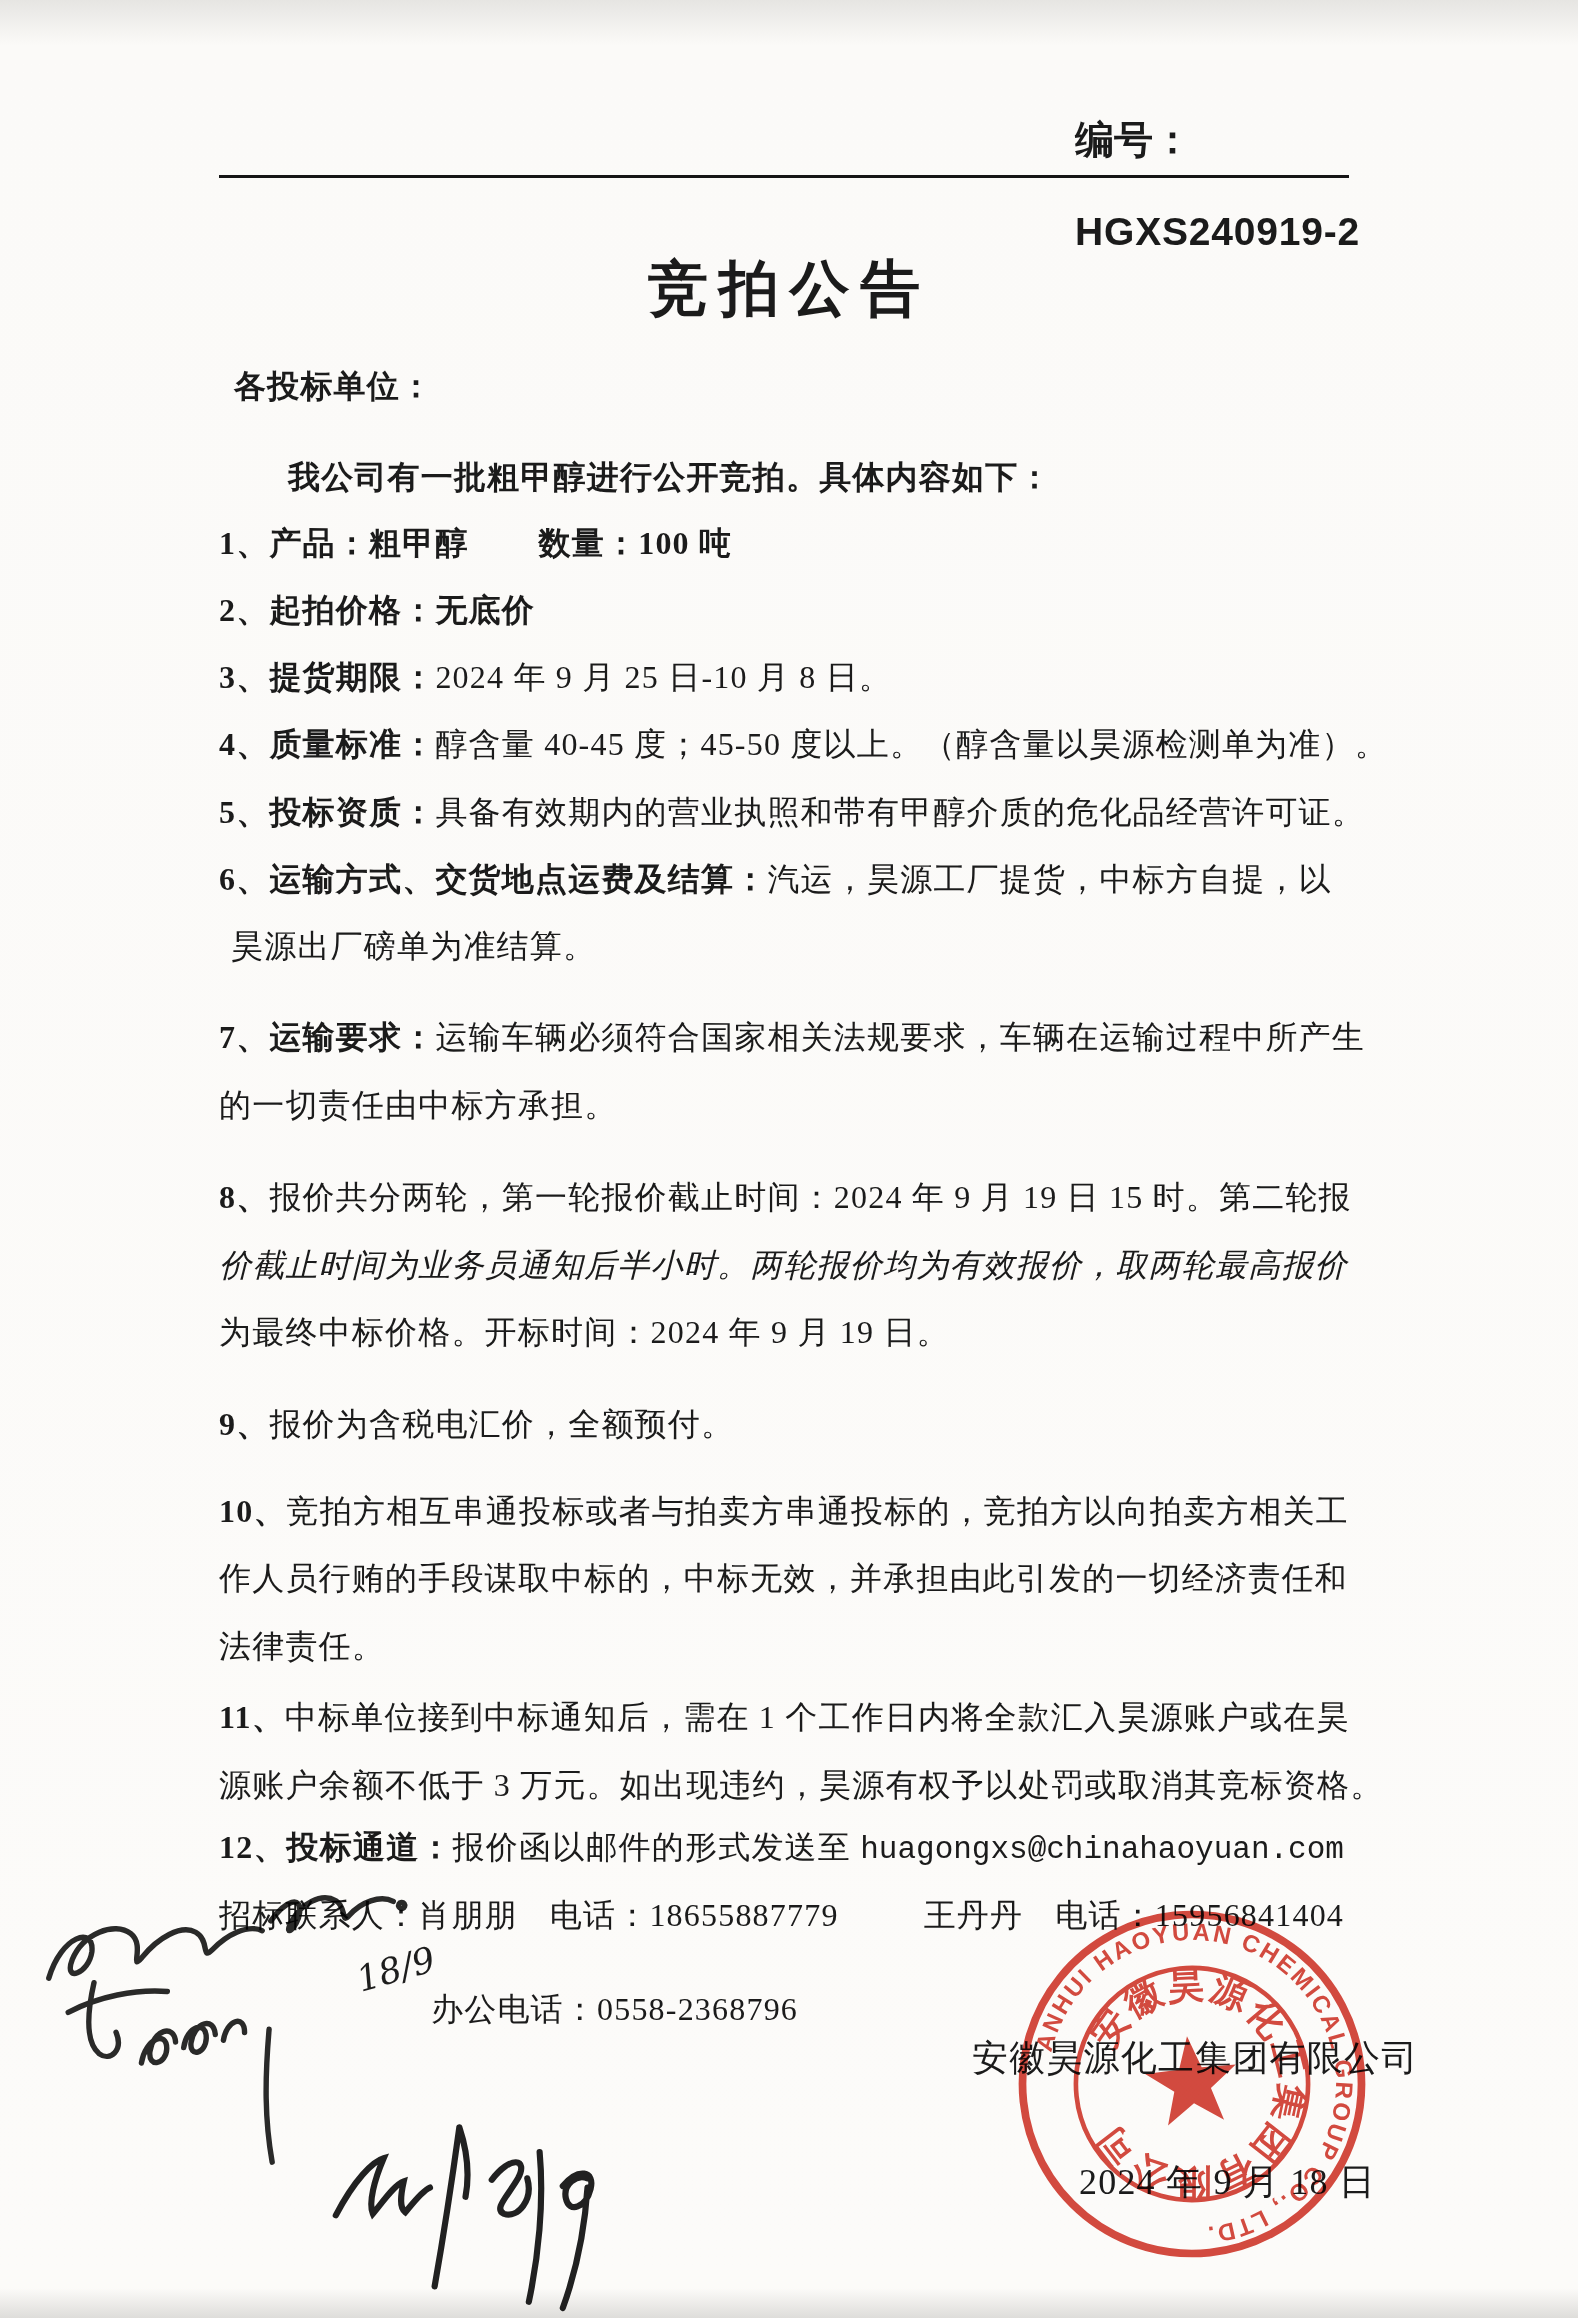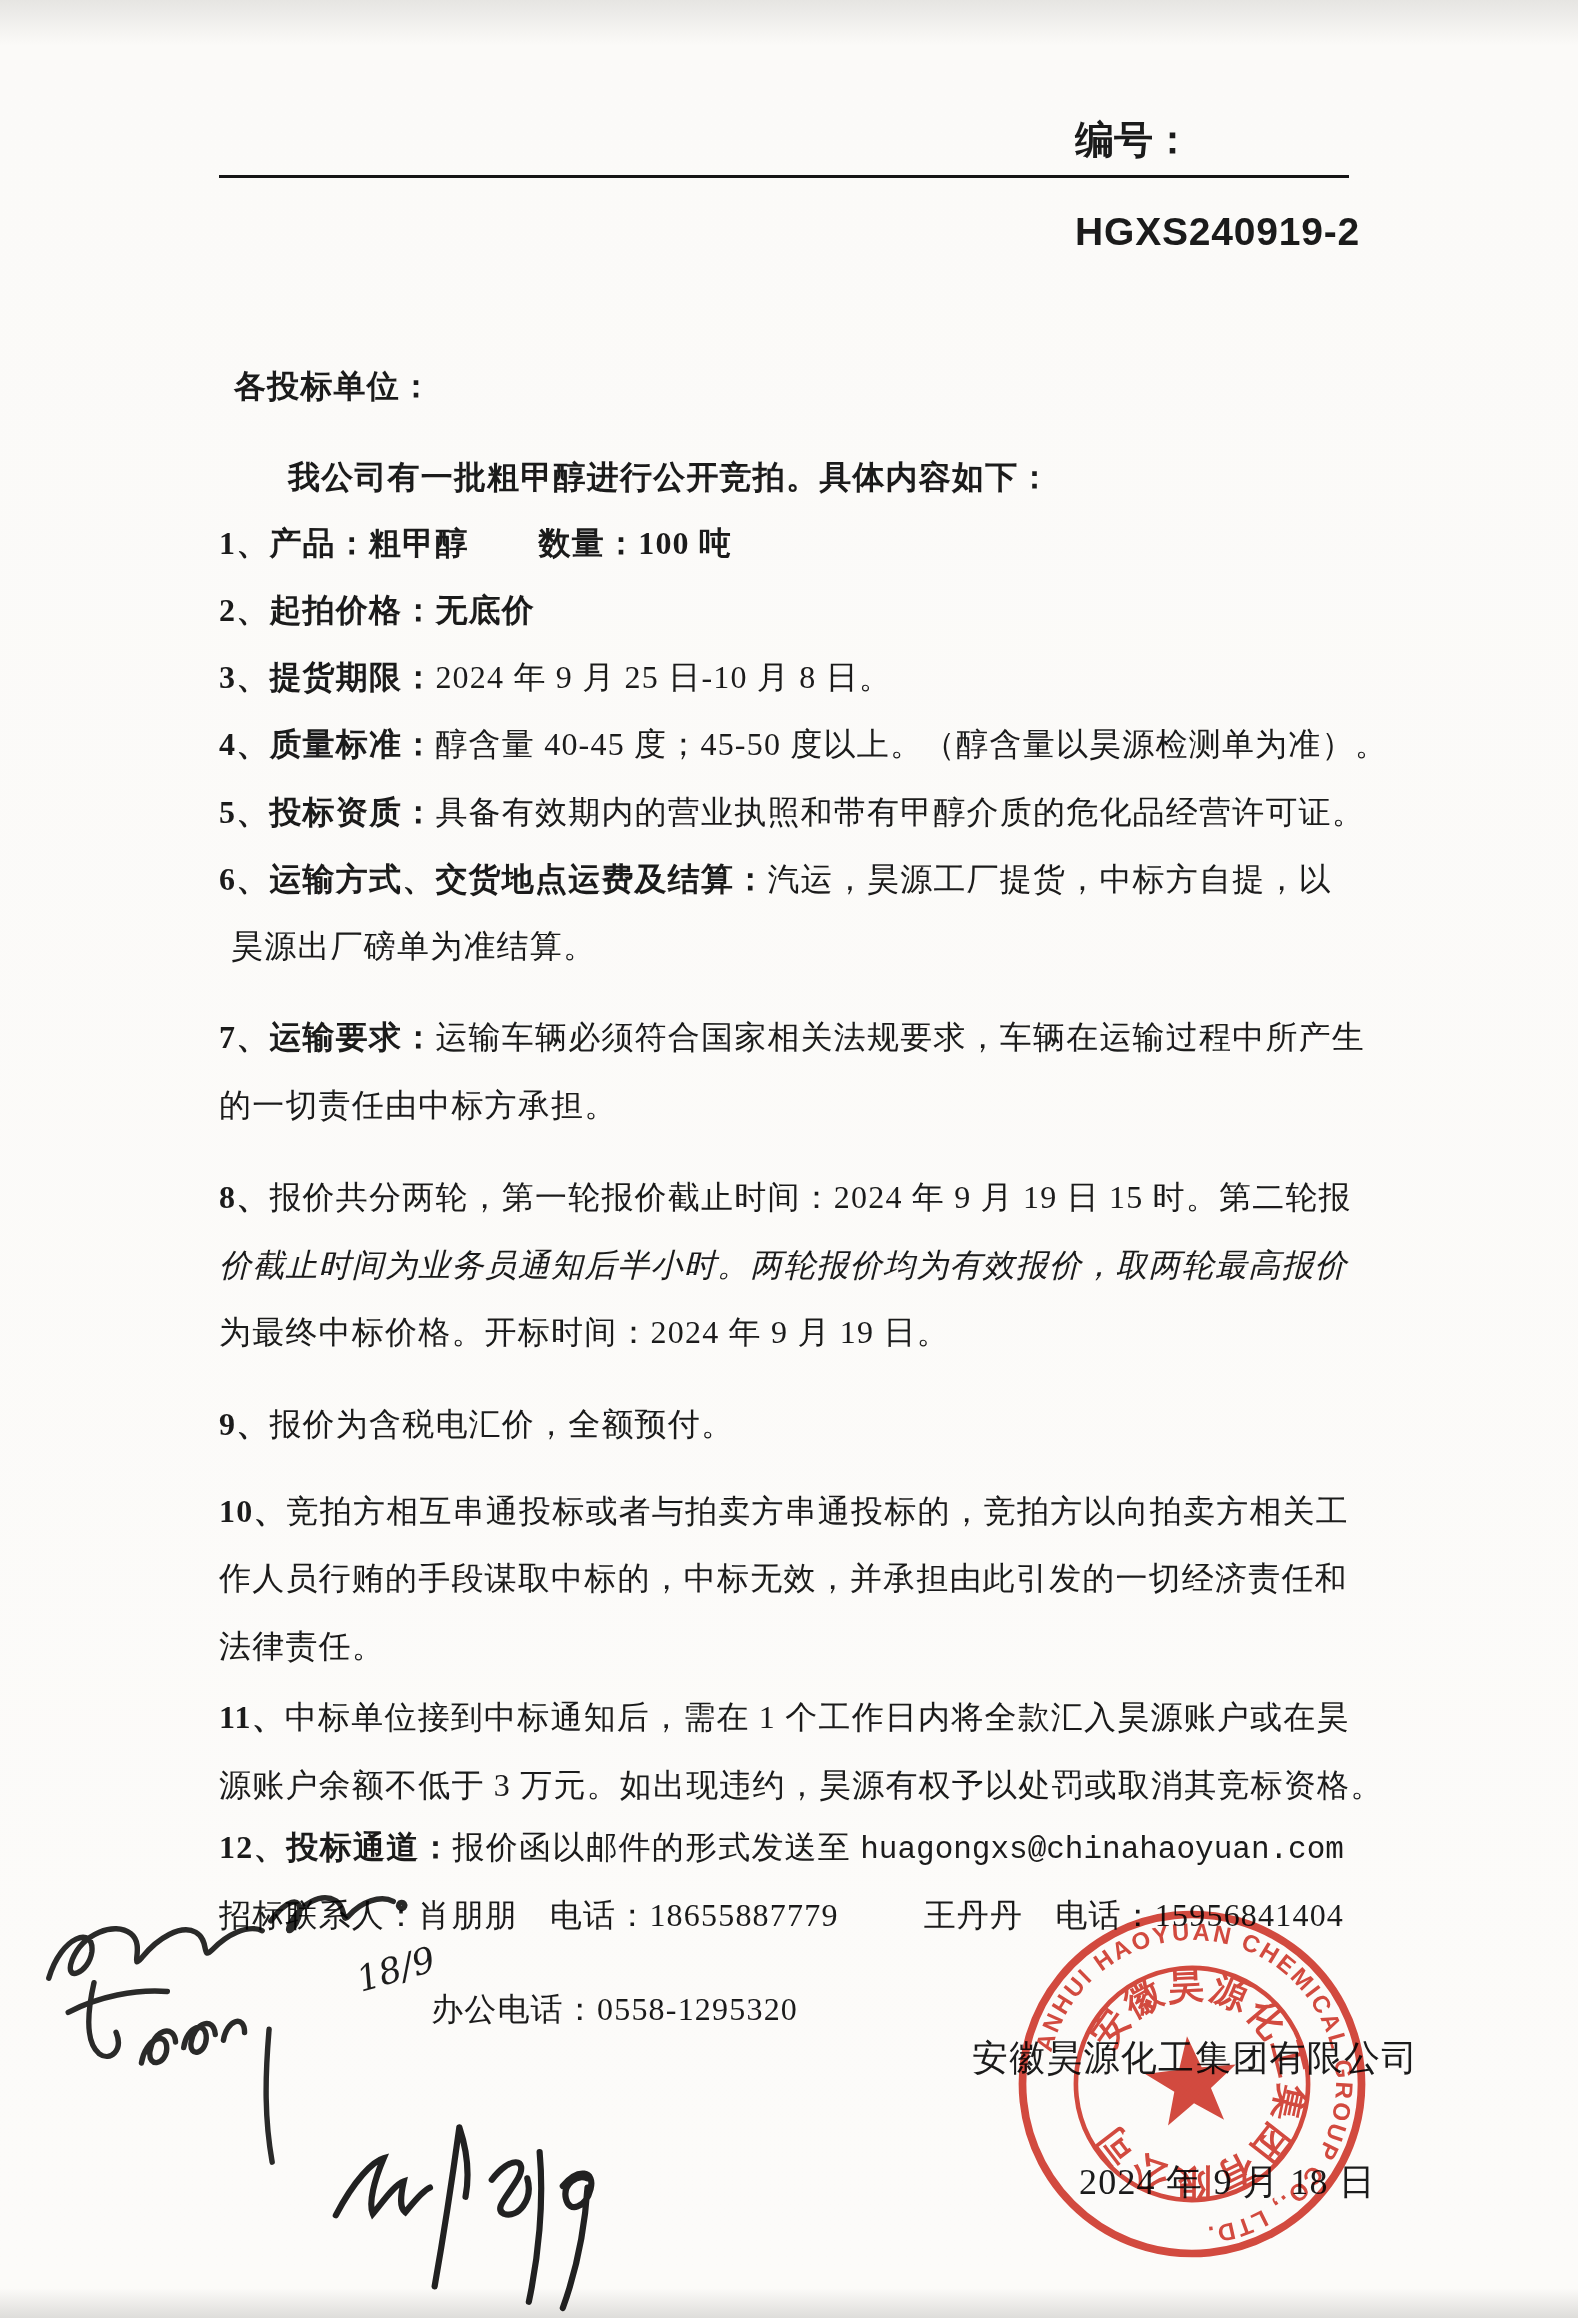--- a/index.html
+++ b/index.html
@@ -44,20 +44,21 @@
 <body>
 
 <div class="page">
 
   <div class="ref-row">
     <span>编号：</span>
     <span class="ref-code">HGXS240919-2</span>
   </div>
   <div class="header-rule"></div>
 
+  <div class="page-title">竞拍公告</div>
 
   <div>
       <div class="bline" style="left: 234px; top: 365px;"><span class="b">各投标单位：</span></div>
       <div class="bline" style="left: 288px; top: 456px;"><span class="b">我公司有一批粗甲醇进行公开竞拍。具体内容如下：</span></div>
       <div class="bline" style="left: 219px; top: 522px;"><span class="b">1、产品：粗甲醇</span><span class="b" style="margin-left: 70px;">数量：100 吨</span></div>
       <div class="bline" style="left: 219px; top: 589px;"><span class="b">2、起拍价格：</span><span class="b">无底价</span></div>
       <div class="bline" style="left: 219px; top: 656px;"><span class="b">3、提货期限：</span><span>2024 年 9 月 25 日-10 月 8 日。</span></div>
       <div class="bline" style="left: 219px; top: 723px;"><span class="b">4、质量标准：</span><span>醇含量 40-45 度；45-50 度以上。（醇含量以昊源检测单为准）。</span></div>
       <div class="bline" style="left: 219px; top: 791px;"><span class="b">5、投标资质：</span><span>具备有效期内的营业执照和带有甲醇介质的危化品经营许可证。</span></div>
       <div class="bline" style="left: 219px; top: 858px;"><span class="b">6、运输方式、交货地点运费及结算：</span><span>汽运，昊源工厂提货，中标方自提，以</span></div>
@@ -68,21 +69,21 @@
       <div class="bline" style="left: 219px; top: 1244px; font-style: italic;"><span>价截止时间为业务员通知后半小时。两轮报价均为有效报价，取两轮最高报价</span></div>
       <div class="bline" style="left: 219px; top: 1311px;"><span>为最终中标价格。开标时间：2024 年 9 月 19 日。</span></div>
       <div class="bline" style="left: 219px; top: 1403px;"><span class="b">9、</span><span>报价为含税电汇价，全额预付。</span></div>
       <div class="bline" style="left: 219px; top: 1490px;"><span class="b">10、</span><span>竞拍方相互串通投标或者与拍卖方串通投标的，竞拍方以向拍卖方相关工</span></div>
       <div class="bline" style="left: 219px; top: 1557px;"><span>作人员行贿的手段谋取中标的，中标无效，并承担由此引发的一切经济责任和</span></div>
       <div class="bline" style="left: 219px; top: 1625px;"><span>法律责任。</span></div>
       <div class="bline" style="left: 219px; top: 1696px;"><span class="b">11、</span><span>中标单位接到中标通知后，需在 1 个工作日内将全款汇入昊源账户或在昊</span></div>
       <div class="bline" style="left: 219px; top: 1764px;"><span>源账户余额不低于 3 万元。如出现违约，昊源有权予以处罚或取消其竞标资格。</span></div>
       <div class="bline" style="left: 219px; top: 1826px;"><span class="b">12、</span><span class="b">投标通道：</span><span>报价函以邮件的形式发送至 </span><span class="mono">huagongxs@chinahaoyuan.com</span></div>
       <div class="bline" style="left: 219px; top: 1894px;"><span>招标联系人：肖朋朋</span><span style="margin-left: 32px;">电话：</span><span>18655887779</span><span style="margin-left: 85px;">王丹丹</span><span style="margin-left: 32px;">电话：</span><span>15956841404</span></div>
-      <div class="bline" style="left: 431px; top: 1988px;"><span>办公电话：</span><span>0558-1295320</span></div>
+      <div class="bline" style="left: 431px; top: 1988px;"><span>办公电话：</span><span>0558-2368796</span></div>
       <div class="bline" style="left: 972px; top: 2034px; font-size: 36px;"><span>安徽昊源化工集团有限公司</span></div>
       <div class="bline" style="left: 1079px; top: 2158px; font-size: 36px;"><span>2024 年 9 月 18 日</span></div>
     </div>
 
   <svg class="scribble" style="left:21.6px;top:1847px;transform:rotate(-4deg);" width="495" height="332" viewBox="0 0 640 430">
     <g fill="none" stroke="#1a1a1a" stroke-width="7" stroke-linecap="round" opacity="0.93">
       <path d="M38,150 C58,96 102,86 96,120 C90,148 56,158 70,128 C86,96 128,82 148,100 C166,116 142,150 160,132 C182,108 214,92 232,104 C250,116 236,142 252,128 C272,110 300,98 318,108"></path>
       <path d="M330,96 C352,70 372,66 368,88 C364,108 344,120 356,100 C370,76 398,64 416,76 C430,86 420,108 432,96 C448,80 474,72 490,82 M500,92 a4,4 0 1 1 1,0"></path>
       <path d="M96,160 C84,200 80,236 96,252 C110,264 128,250 120,226"></path>
       <path d="M150,268 C158,236 186,228 184,252 C182,272 158,276 162,254 C168,226 196,220 196,244 M206,252 C212,224 238,218 236,242 C234,262 212,266 216,246 C222,220 248,214 248,238 M258,246 C264,220 288,214 286,238"></path>

